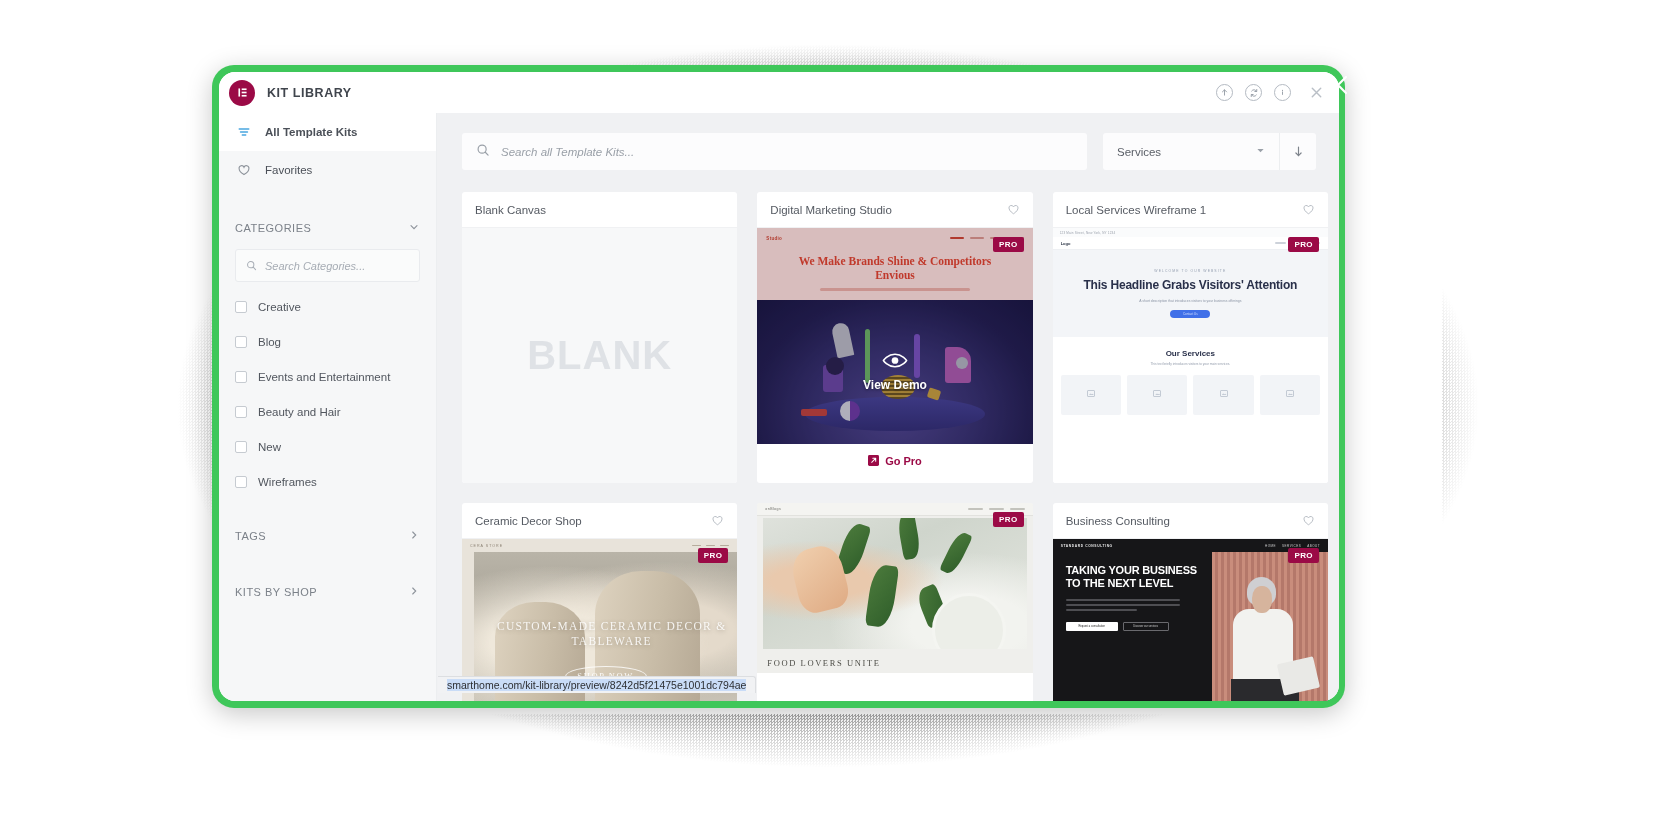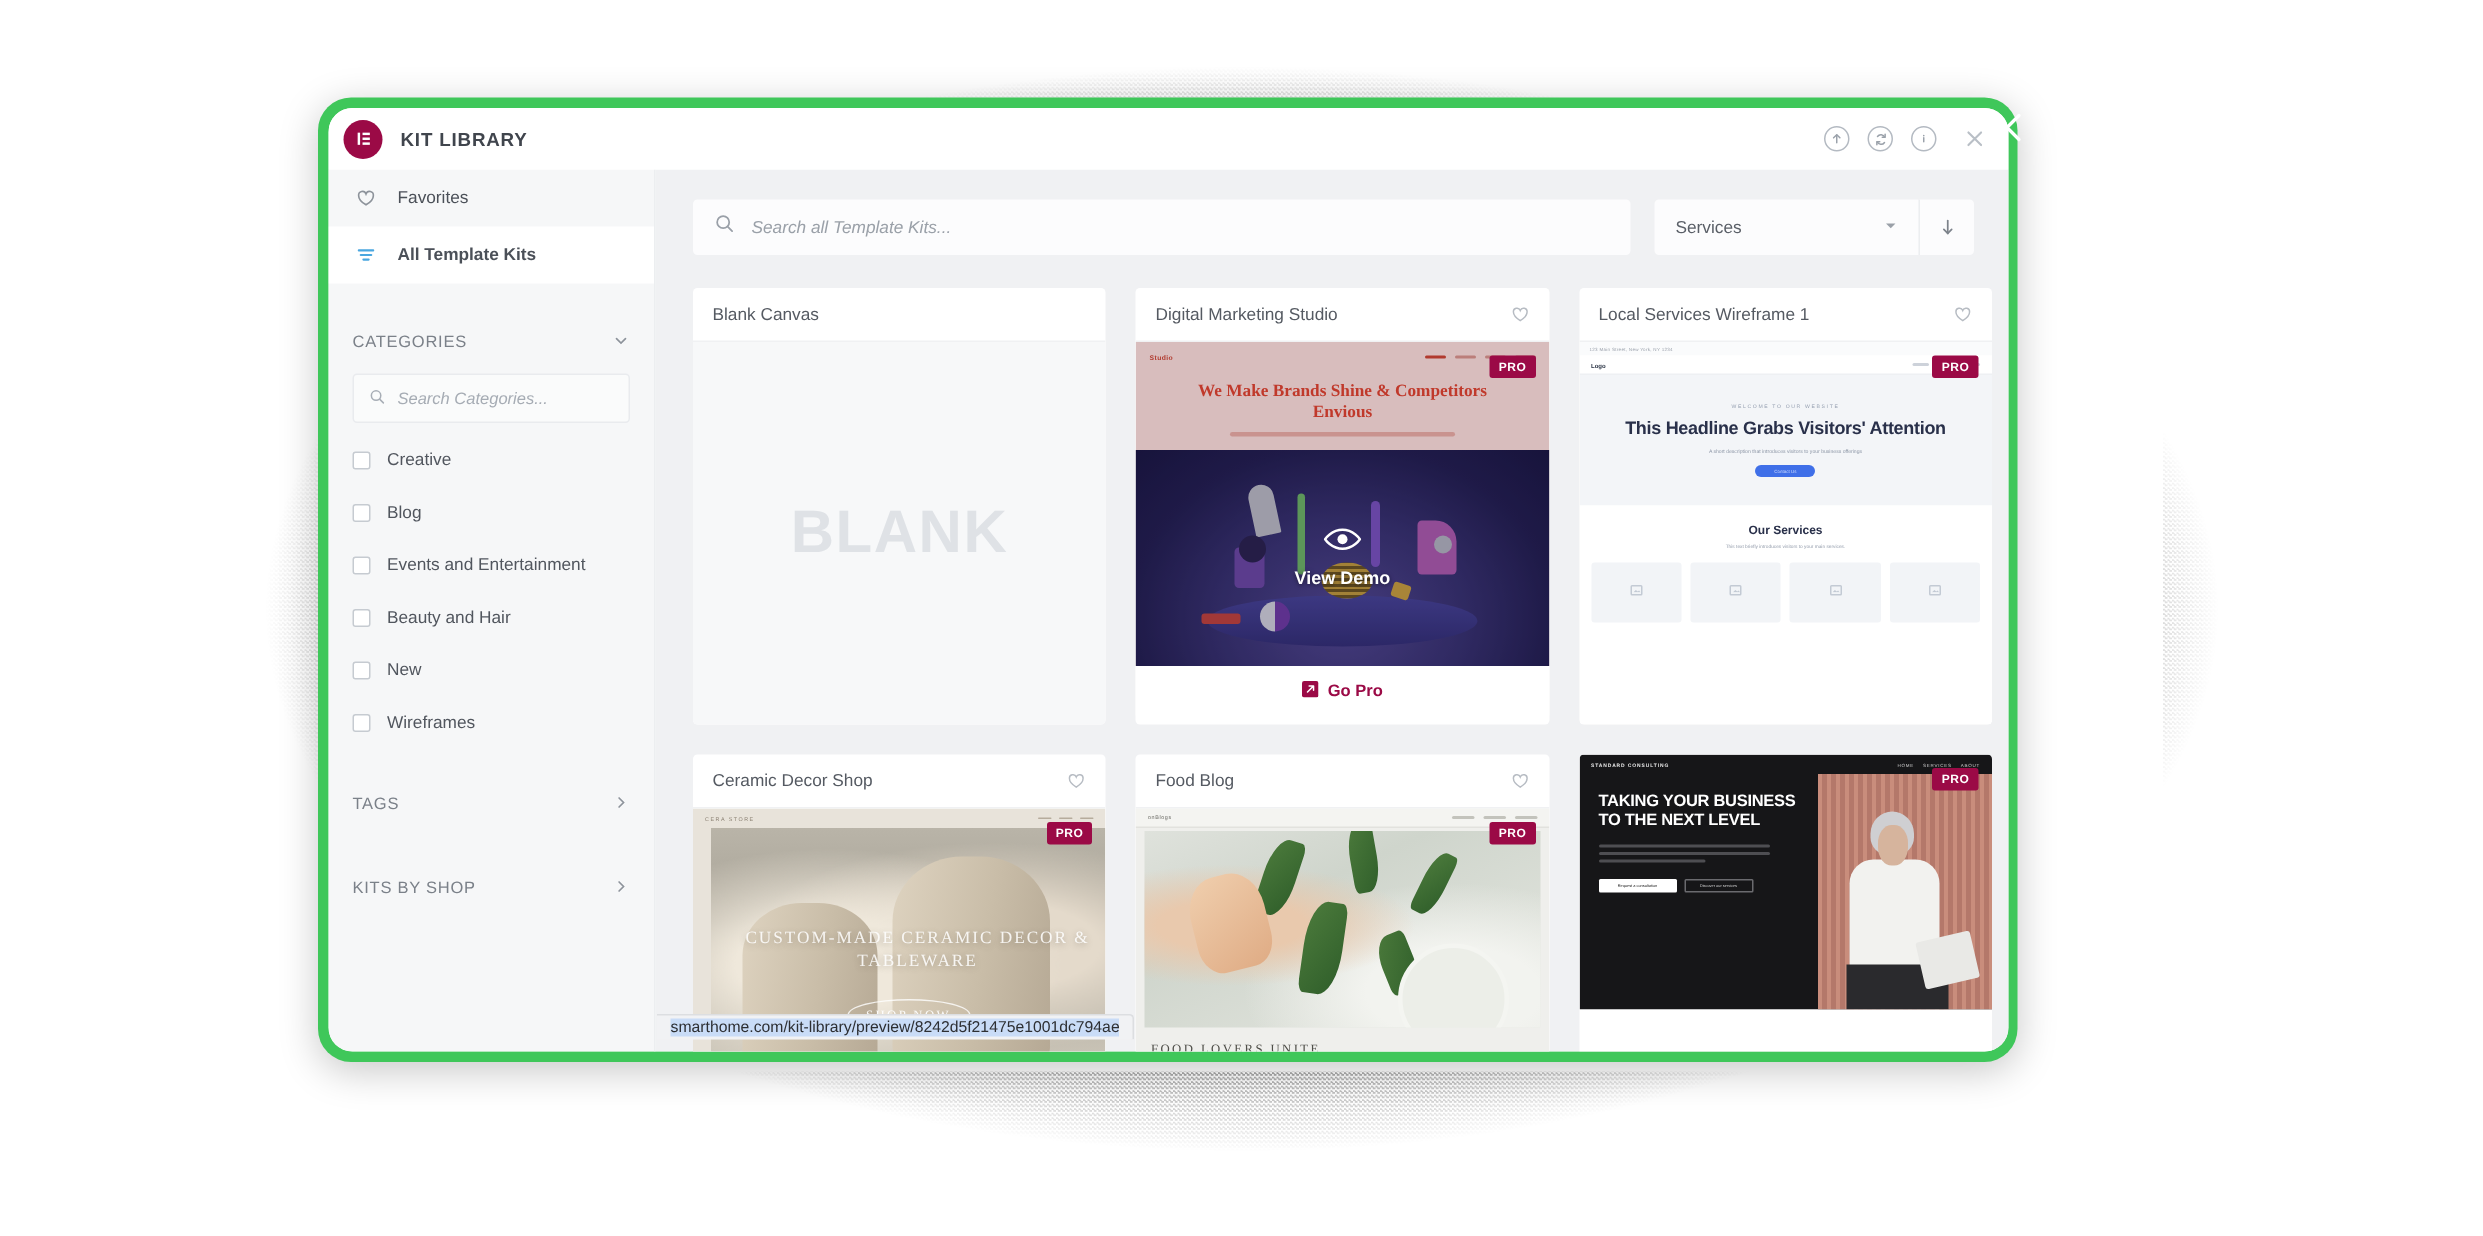--- a/index.html
+++ b/index.html
@@ -578,38 +578,38 @@
         <svg width="15" height="15" viewBox="0 0 16 16" fill="none" stroke="currentColor" stroke-width="1.5" stroke-linecap="round">
           <path d="M3.5 3.5l9 9M12.5 3.5l-9 9"></path>
         </svg>
       </div>
     </div>
 
     <div class="kit-body">
 
       <div class="sidebar">
 
-        <div class="side-row">
-          <span class="sicon">
-            <svg width="14" height="14" viewBox="0 0 16 16" fill="none" stroke="#8d939b" stroke-width="1.25">
-              <path d="M8 13.2S2.4 9.9 2.4 6.2A2.9 2.9 0 0 1 8 4.9a2.9 2.9 0 0 1 5.6 1.3c0 3.7-5.6 7-5.6 7z"></path>
-            </svg>
-          </span>
-          <span>Favorites</span>
-        </div>
-
         <div class="side-row active">
           <span class="sicon">
             <svg width="14" height="14" viewBox="0 0 16 16" fill="none" stroke="#4aa7e0" stroke-width="1.6" stroke-linecap="round">
               <path d="M2.5 4.5h11"></path>
                 <path d="M4 8h8"></path>
                 <path d="M6 11.5h4"></path>
             </svg>
           </span>
           <span>All Template Kits</span>
+        </div>
+
+        <div class="side-row">
+          <span class="sicon">
+            <svg width="14" height="14" viewBox="0 0 16 16" fill="none" stroke="#8d939b" stroke-width="1.25">
+              <path d="M8 13.2S2.4 9.9 2.4 6.2A2.9 2.9 0 0 1 8 4.9a2.9 2.9 0 0 1 5.6 1.3c0 3.7-5.6 7-5.6 7z"></path>
+            </svg>
+          </span>
+          <span>Favorites</span>
         </div>
 
         <div class="side-section">
           <div class="side-section-head">
             <span>CATEGORIES</span>
             <span>
               <svg width="12" height="12" viewBox="0 0 14 14" fill="none" stroke="#8d939b" stroke-width="1.3" stroke-linecap="round">
                 <path d="M3.5 5.5L7 9l3.5-3.5"></path>
               </svg>
             </span>
@@ -847,28 +847,20 @@
                     <div class="vase" style="left:8%;bottom:-6%;width:34%;height:74%;"></div>
                     <div class="vase" style="left:46%;bottom:-4%;width:40%;height:92%;"></div>
                     <div class="cer-copy">CUSTOM-MADE CERAMIC DECOR &amp; TABLEWARE</div>
                     <div class="cer-btn" style="position:absolute;left:50%;transform:translateX(-50%);top:66%;">SHOP NOW</div>
                   </div>
                 </div>
               </div>
             </div>
 
             <div class="card">
-              <div class="card-head">
-                <span class="card-title">Food Blog</span>
-                <span class="heart">
-                  <svg width="13" height="13" viewBox="0 0 16 16" fill="none" stroke="currentColor" stroke-width="1.2">
-                    <path d="M8 13.2S2.4 9.9 2.4 6.2A2.9 2.9 0 0 1 8 4.9a2.9 2.9 0 0 1 5.6 1.3c0 3.7-5.6 7-5.6 7z"></path>
-                  </svg>
-                </span>
-              </div>
               <div class="card-thumb" style="height:170px">
                 <div class="pro-badge">PRO</div>
                 <div class="fb">
                   <div class="fb-nav">
                     <span class="fb-logo">onBlogs</span>
                     <span class="fb-sp"></span>
                     <span class="fb-link"></span>
                     <span class="fb-link"></span>
                     <span class="fb-link"></span>
                   </div>
@@ -880,20 +872,28 @@
                     <div class="leaf" style="left:60%;top:52%;width:22px;height:40px;transform:rotate(-22deg);"></div>
                     <div style="position:absolute;left:12%;top:22%;width:50px;height:64px;background:linear-gradient(150deg,#f0cfae,#dfab84);border-radius:40% 40% 30% 30%;transform:rotate(-14deg);"></div>
                     <div style="position:absolute;left:64%;bottom:-14%;width:74px;height:74px;border:3px solid #f4f5f1;background:#eceee8;border-radius:50%;"></div>
                   </div>
                   <div class="fb-cap">FOOD LOVERS UNITE</div>
                 </div>
               </div>
             </div>
 
             <div class="card">
+              <div class="card-head">
+                <span class="card-title">Business Consulting</span>
+                <span class="heart">
+                  <svg width="13" height="13" viewBox="0 0 16 16" fill="none" stroke="currentColor" stroke-width="1.2">
+                    <path d="M8 13.2S2.4 9.9 2.4 6.2A2.9 2.9 0 0 1 8 4.9a2.9 2.9 0 0 1 5.6 1.3c0 3.7-5.6 7-5.6 7z"></path>
+                  </svg>
+                </span>
+              </div>
               <div class="card-thumb" style="height:170px">
                 <div class="pro-badge">PRO</div>
                 <div class="bc">
                   <div class="bc-nav">
                     <span class="bc-logo">STANDARD CONSULTING</span>
                     <span class="bc-sp"></span>
                     <span class="bc-link">HOME</span>
                     <span class="bc-link">SERVICES</span>
                     <span class="bc-link">ABOUT</span>
                   </div>

